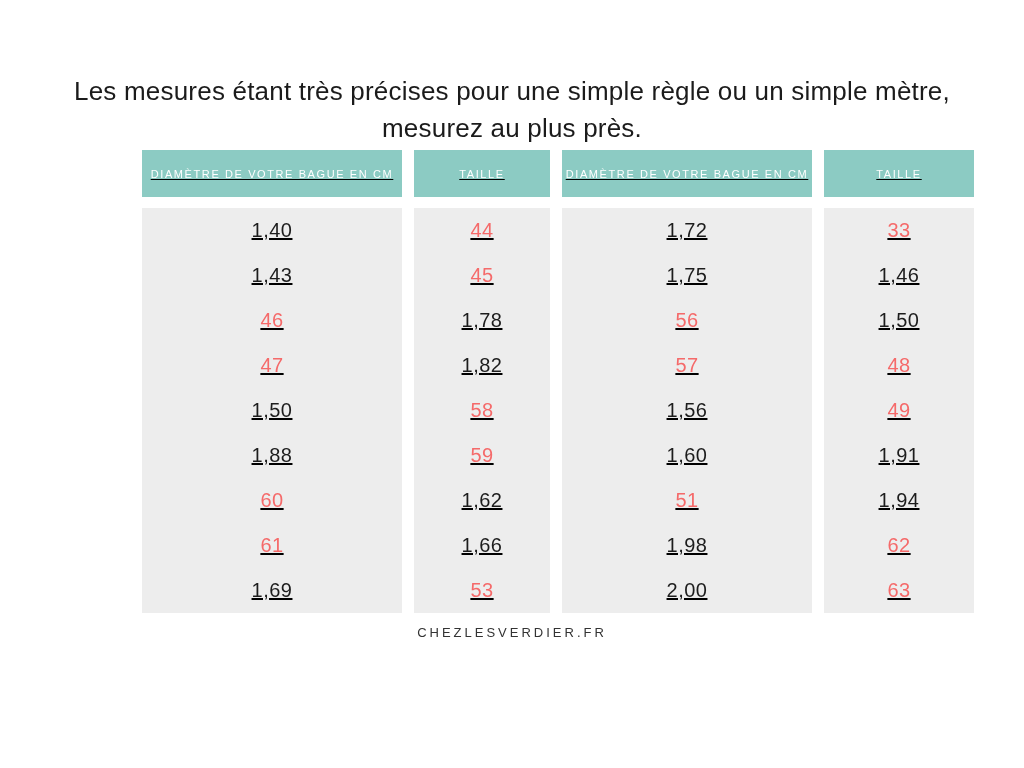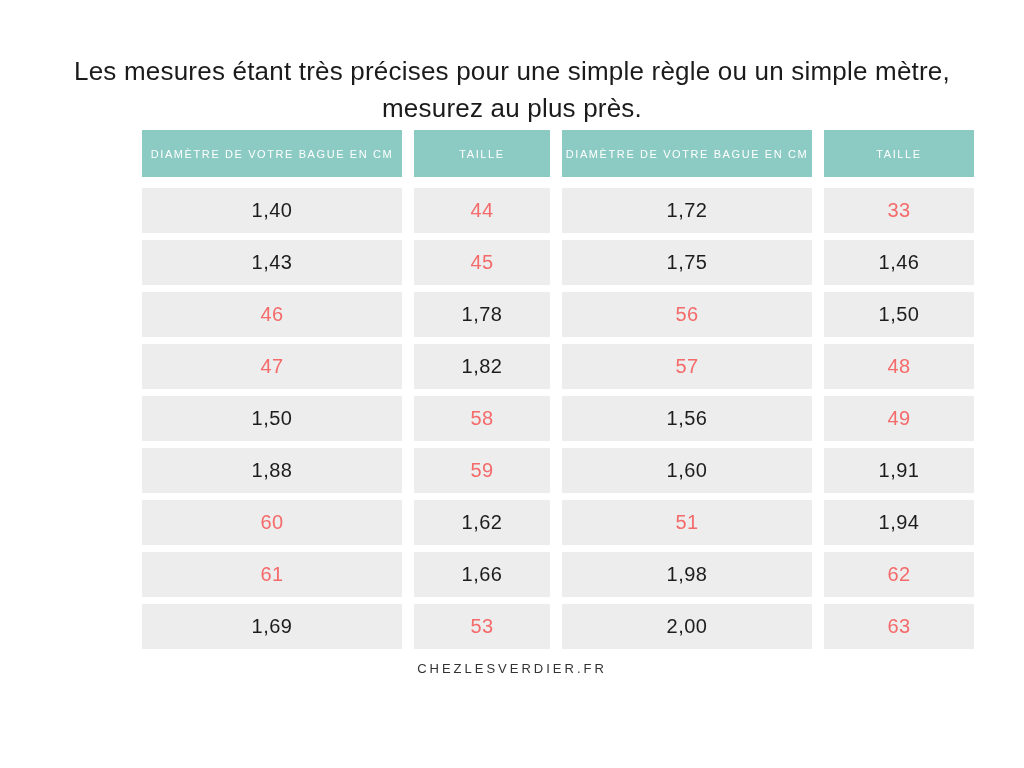--- a/index.html
+++ b/index.html
@@ -4,44 +4,44 @@
 <style>
   * { box-sizing: border-box; margin: 0; padding: 0; }
   html, body {
     width: 1024px;
     height: 768px;
     background: #ffffff;
     font-family: "Liberation Sans", sans-serif;
     overflow: hidden;
   }
   .title-wrap {
-    padding-top: 53px;
+    padding-top: 73px;
     text-align: center;
     color: #1b1b1b;
   }
   .title-line {
     font-size: 26px;
     line-height: 37px;
     font-weight: 400;
     letter-spacing: 0.2px;
   }
   .table-wrap {
     width: 740px;
     margin: 3px auto 0 auto;
+    text-decoration: underline;
   }
   .grid-header, .grid-body {
     display: grid;
     grid-template-columns: 260px 136px 250px 150px;
     column-gap: 12px;
   }
   .grid-header {
     margin-bottom: 11px;
   }
   .grid-body {
-    row-gap: 7px;
   }
   .header-cell {
     height: 47px;
     background: #8CCBC3;
     color: #ffffff;
     font-size: 11px;
     letter-spacing: 1.6px;
     text-transform: uppercase;
     display: flex;
     align-items: center;

